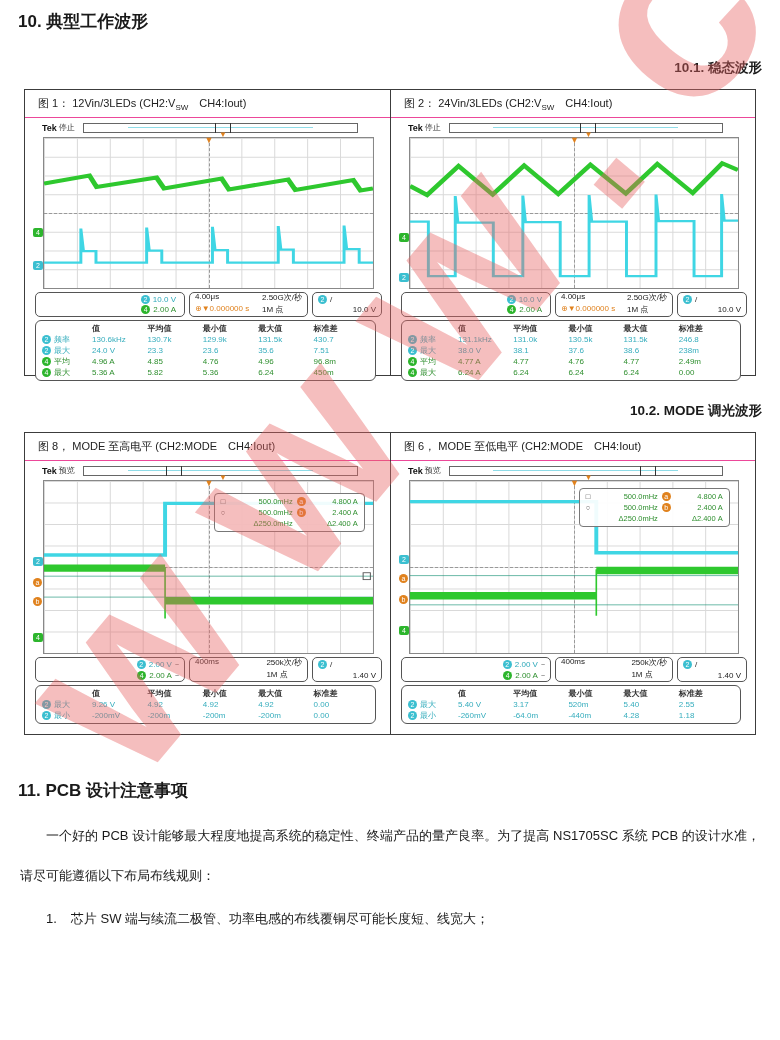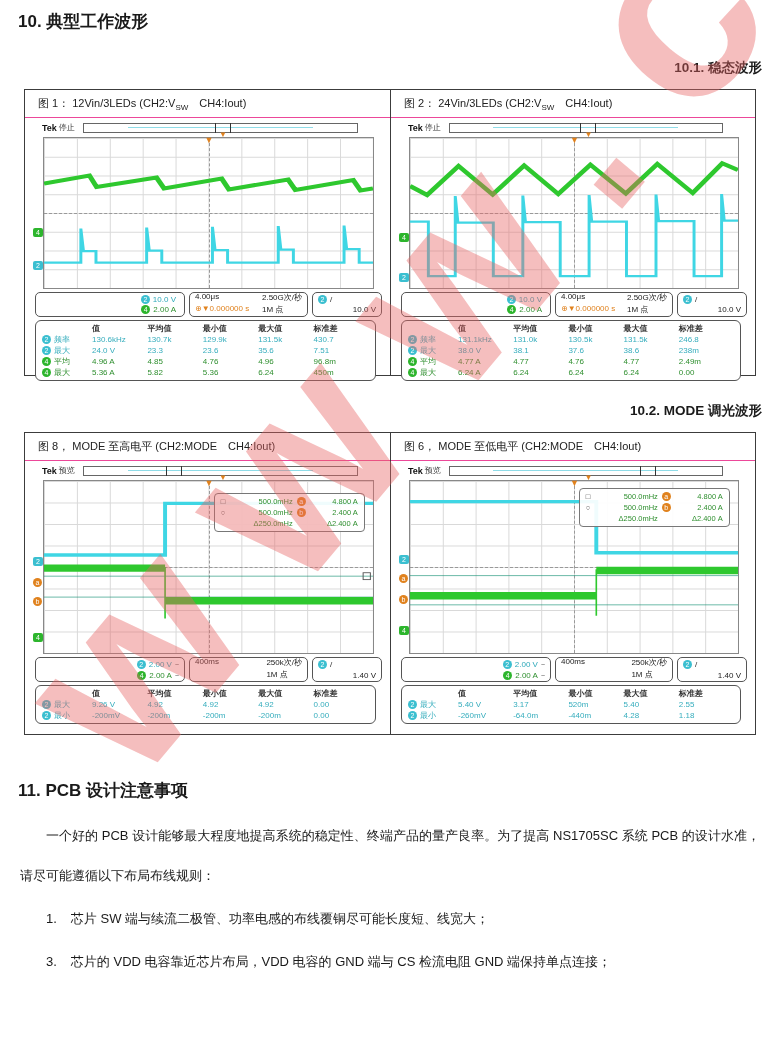--- a/index.html
+++ b/index.html
@@ -524,19 +524,18 @@
         </div>
     </div>
   </div>
 </div>
 
 <h1 class="h1" style="padding-top:44px;">11. PCB 设计注意事项</h1>
 
 <div class="pcb">
   <p class="intro">一个好的 PCB 设计能够最大程度地提高系统的稳定性、终端产品的量产良率。为了提高 NS1705SC 系统 PCB 的设计水准，请尽可能遵循以下布局布线规则：</p>
   <p class="item i1"><span class="inum">1.</span><span>芯片 SW 端与续流二极管、功率电感的布线覆铜尽可能长度短、线宽大；</span></p>
-  <p class="item i3"><span class="inum">3.</span><span>芯片的 VDD 电容靠近芯片布局，VDD 电容的 GND 端与 CS 检流电阻 GND 端保持单点连接；</span></p>
   <p class="item i4"></p>
 </div>
 
 <div class="wm">
   <div class="wmtext">www.co</div>
 </div>
 
 </body></html>

